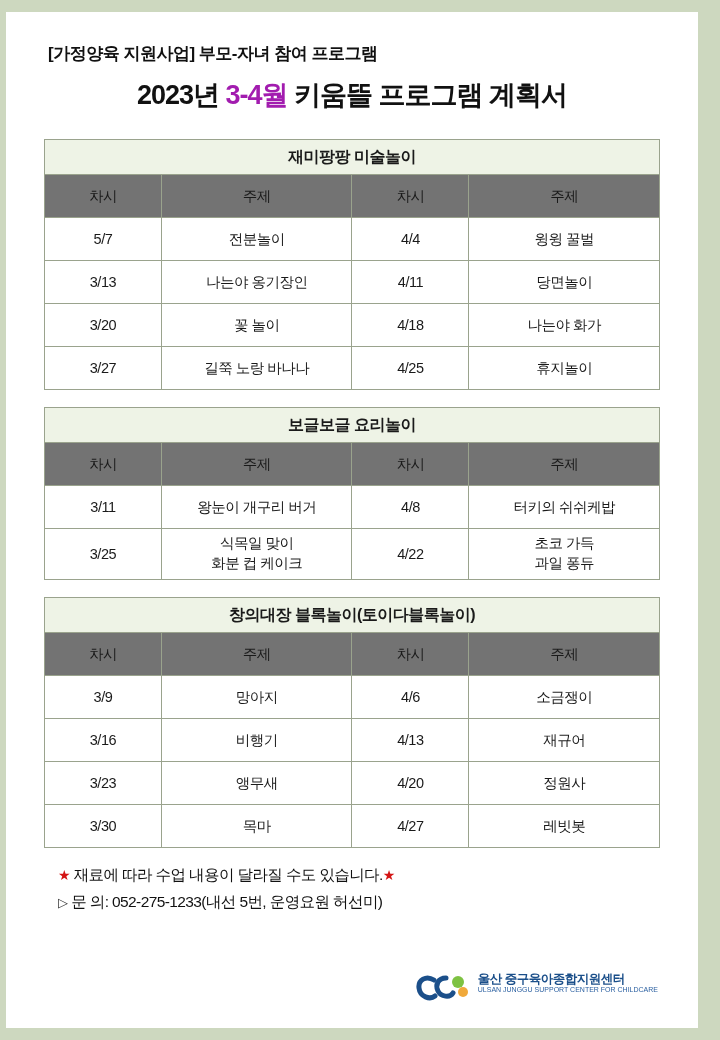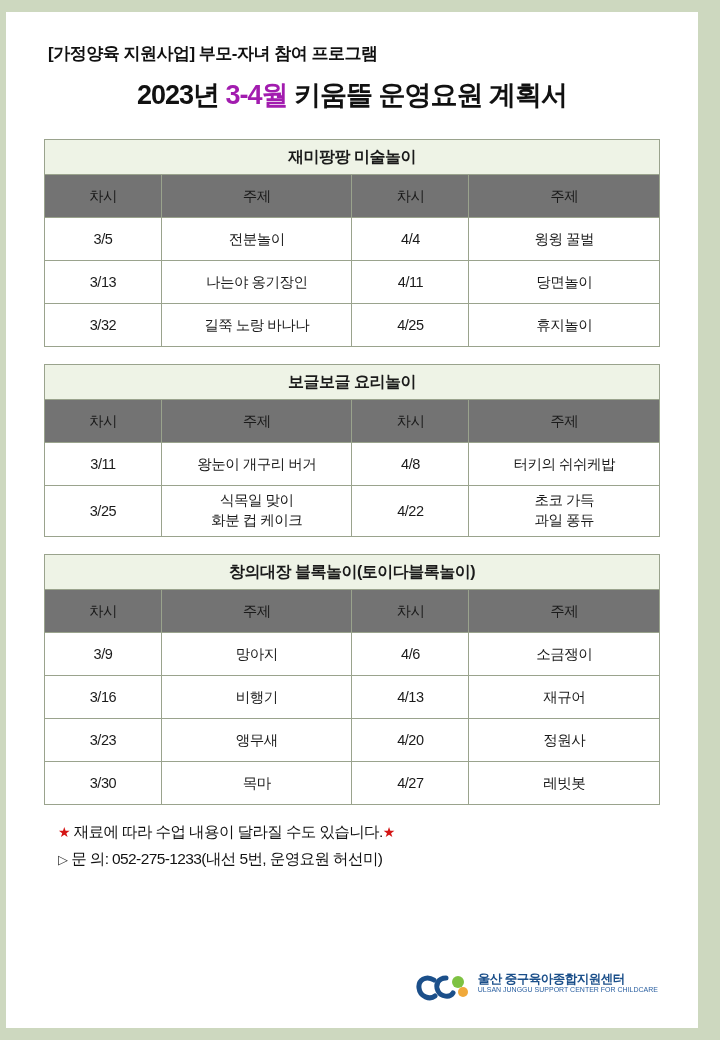--- a/index.html
+++ b/index.html
@@ -132,21 +132,21 @@
   }
 </style>
 </head>
 <body>
 
 <div class="page">
 
   <div class="doc-subtitle">[가정양육 지원사업] 부모-자녀 참여 프로그램</div>
 
   <div class="doc-title">
-    <span>2023년 </span><span class="accent">3-4월</span><span> 키움뜰 운영요원 계획서</span>
+    <span>2023년 </span><span class="accent">3-4월</span><span> 키움뜰 프로그램 계획서</span>
   </div>
 
   <div class="tables-wrap">
 
     <table class="prog">
       <colgroup>
           <col class="col-a">
           <col class="col-b">
           <col class="col-c">
           <col class="col-d">
@@ -155,33 +155,39 @@
         <tr>
           <td class="sec-title" colspan="4">재미팡팡 미술놀이</td>
         </tr>
         <tr class="hdr">
           <td>차시</td>
           <td>주제</td>
           <td>차시</td>
           <td>주제</td>
         </tr>
         <tr class="row">
-          <td>3/5</td>
+          <td>5/7</td>
           <td>전분놀이</td>
           <td>4/4</td>
           <td>윙윙 꿀벌</td>
         </tr>
         <tr class="row">
           <td>3/13</td>
           <td>나는야 옹기장인</td>
           <td>4/11</td>
           <td>당면놀이</td>
         </tr>
         <tr class="row">
-          <td>3/32</td>
+          <td>3/20</td>
+          <td>꽃 놀이</td>
+          <td>4/18</td>
+          <td>나는야 화가</td>
+        </tr>
+        <tr class="row">
+          <td>3/27</td>
           <td>길쭉 노랑 바나나</td>
           <td>4/25</td>
           <td>휴지놀이</td>
         </tr>
       </tbody>
     </table>
 
     <table class="prog">
       <colgroup>
           <col class="col-a">

